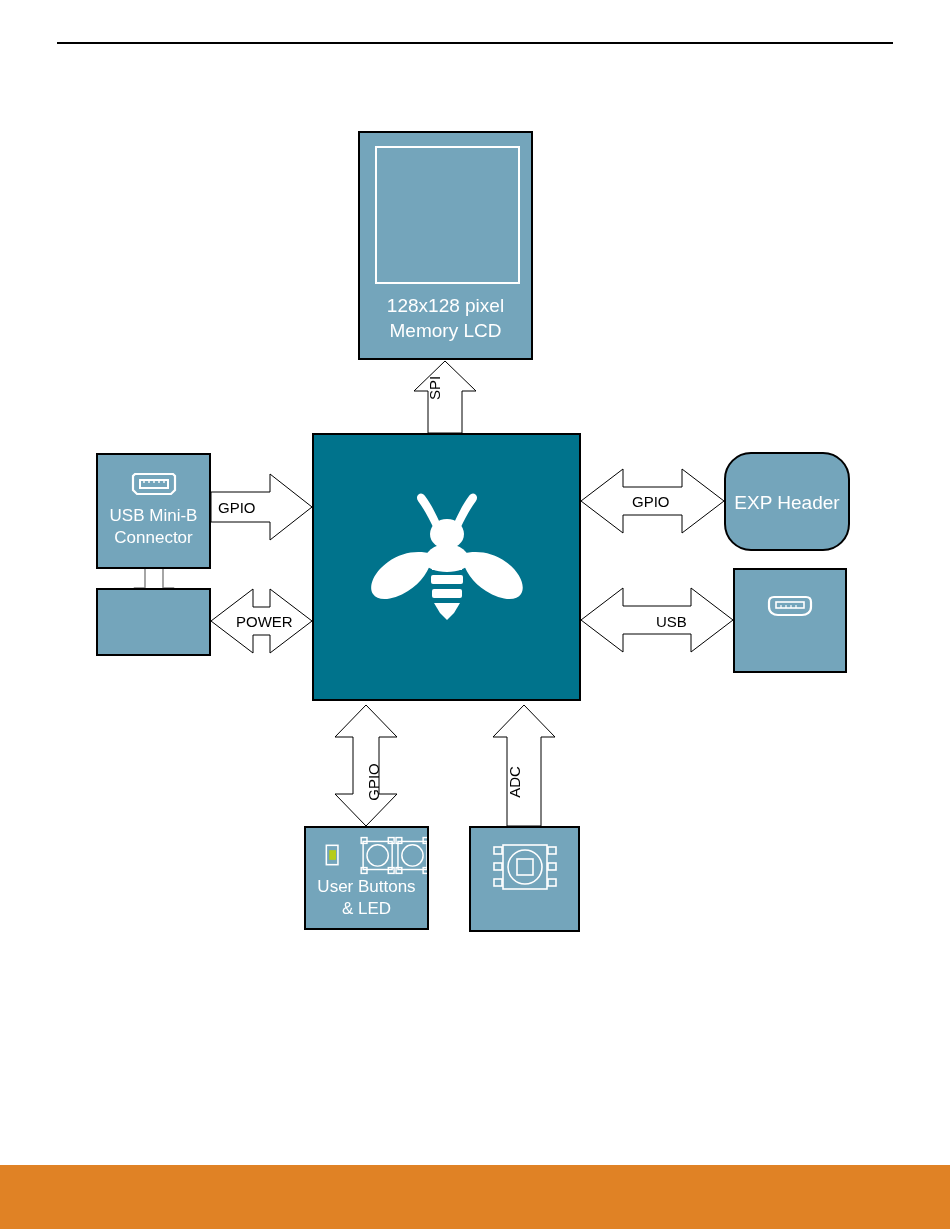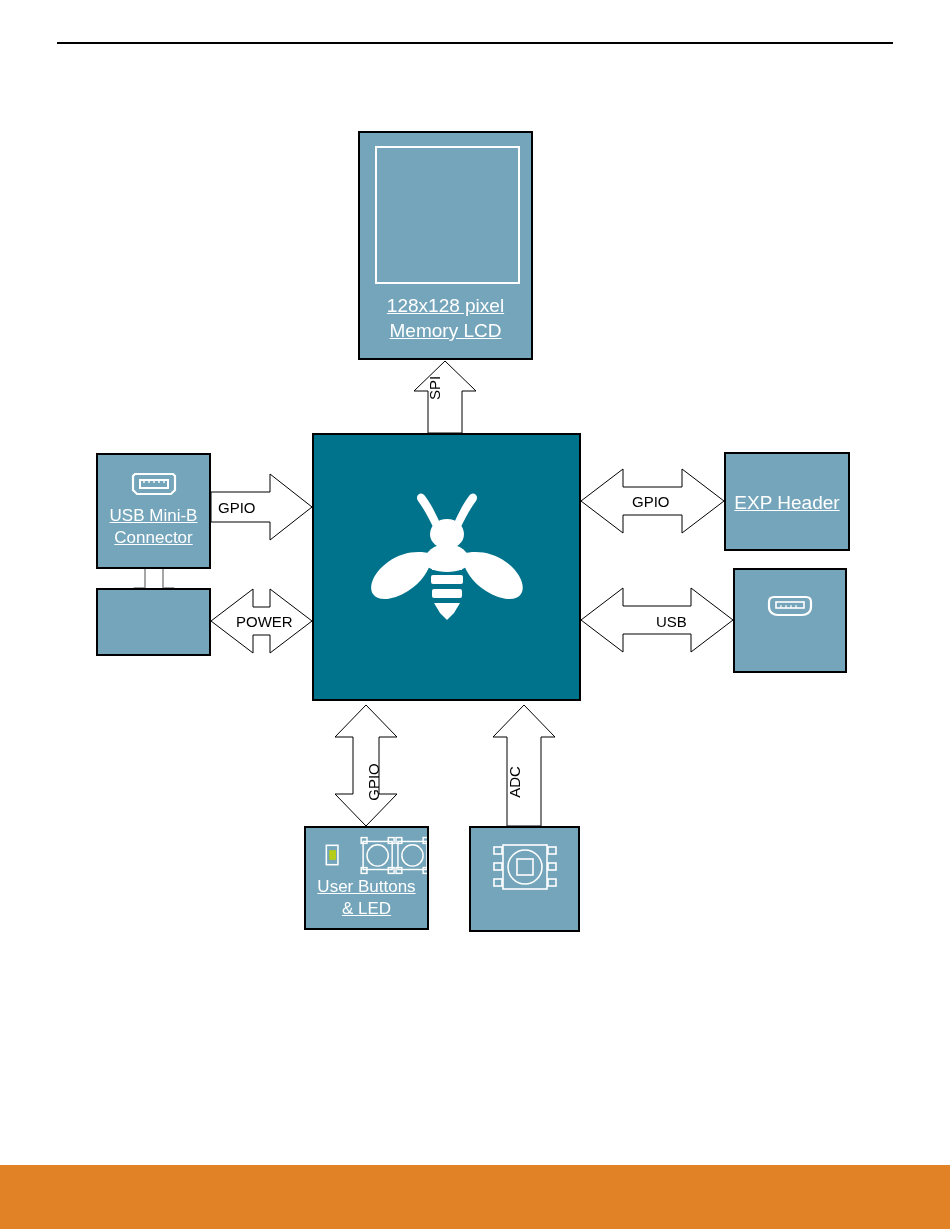--- a/index.html
+++ b/index.html
@@ -58,21 +58,20 @@
   }
   .box-label {
     position: absolute;
     left: 0;
     width: 100%;
     text-align: center;
     color: #ffffff;
     font-size: 19px;
     line-height: 25px;
     white-space: pre-line;
-    text-decoration: underline;
   }
   
   #lcd-box { left: 358px; top: 131px; width: 175px; height: 229px; }
   #lcd-screen {
     position: absolute;
     left: 15px; top: 13px;
     width: 145px; height: 138px;
     box-sizing: border-box;
     border: 2px solid #ffffff;
   }
@@ -82,21 +81,21 @@
   #mcu-box { left: 312px; top: 433px; width: 269px; height: 268px; }
   #bee-logo { position: absolute; left: 50%; top: 50%; transform: translate(-50%,-50%); }
 
   
   #usb-mini-box { left: 96px; top: 453px; width: 115px; height: 116px; }
   #usb-mini-icon { position: absolute; left: 50%; top: 15px; transform: translateX(-50%); }
   #usb-mini-label { top: 50px; font-size: 17px; line-height: 22px; }
   #uart-box { left: 96px; top: 588px; width: 115px; height: 68px; }
 
   
-  #exp-box { left: 724px; top: 452px; width: 126px; height: 99px; }
+  #exp-box { left: 724px; top: 452px; width: 126px; height: 99px; border-radius: 27px; }
   #exp-label { top: 36px; }
   #usb-right-box { left: 733px; top: 568px; width: 114px; height: 105px; }
   #usb-right-icon { position: absolute; left: 50%; top: 22px; transform: translateX(-50%); }
 
   
   #buttons-box { left: 304px; top: 826px; width: 125px; height: 104px; padding-left: 8px; }
   #buttons-art { position: absolute; left: 0; top: 6px; width: 100%; }
   #buttons-label { top: 48px; font-size: 17px; line-height: 22px; }
   #adc-box { left: 469px; top: 826px; width: 111px; height: 106px; }
   #adc-art { position: absolute; left: 50%; top: 12px; transform: translateX(-50%); }

